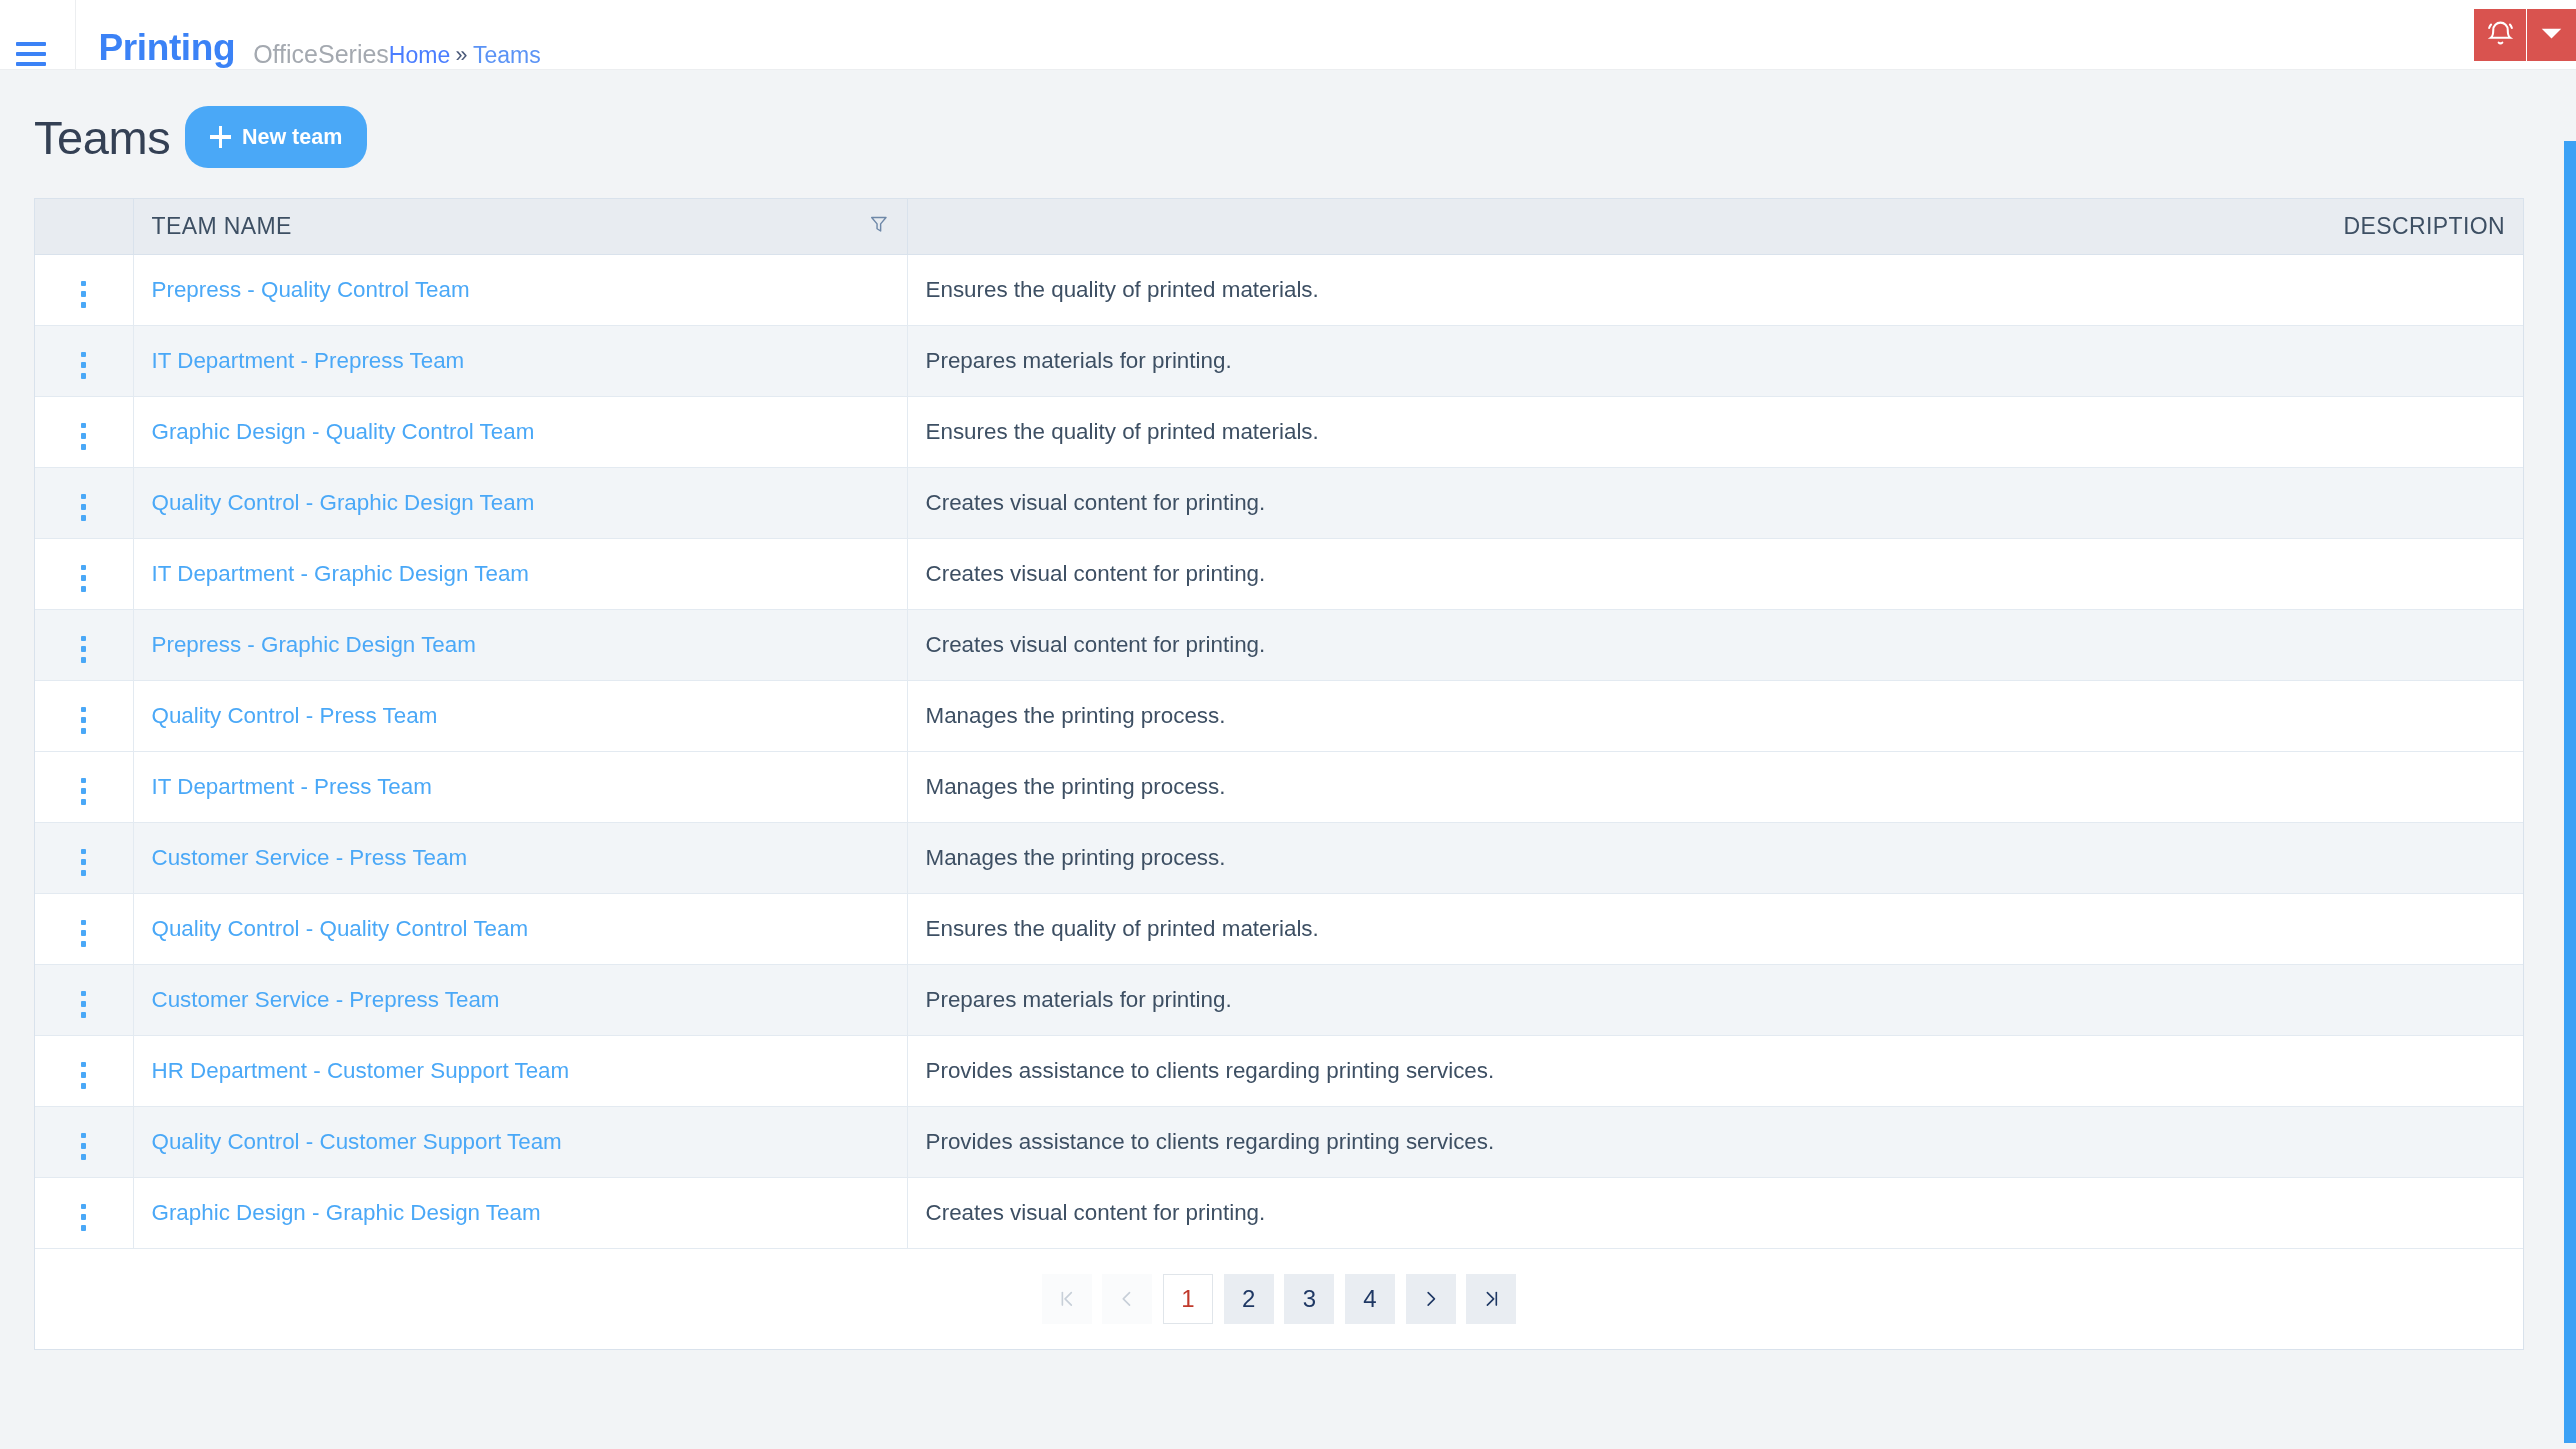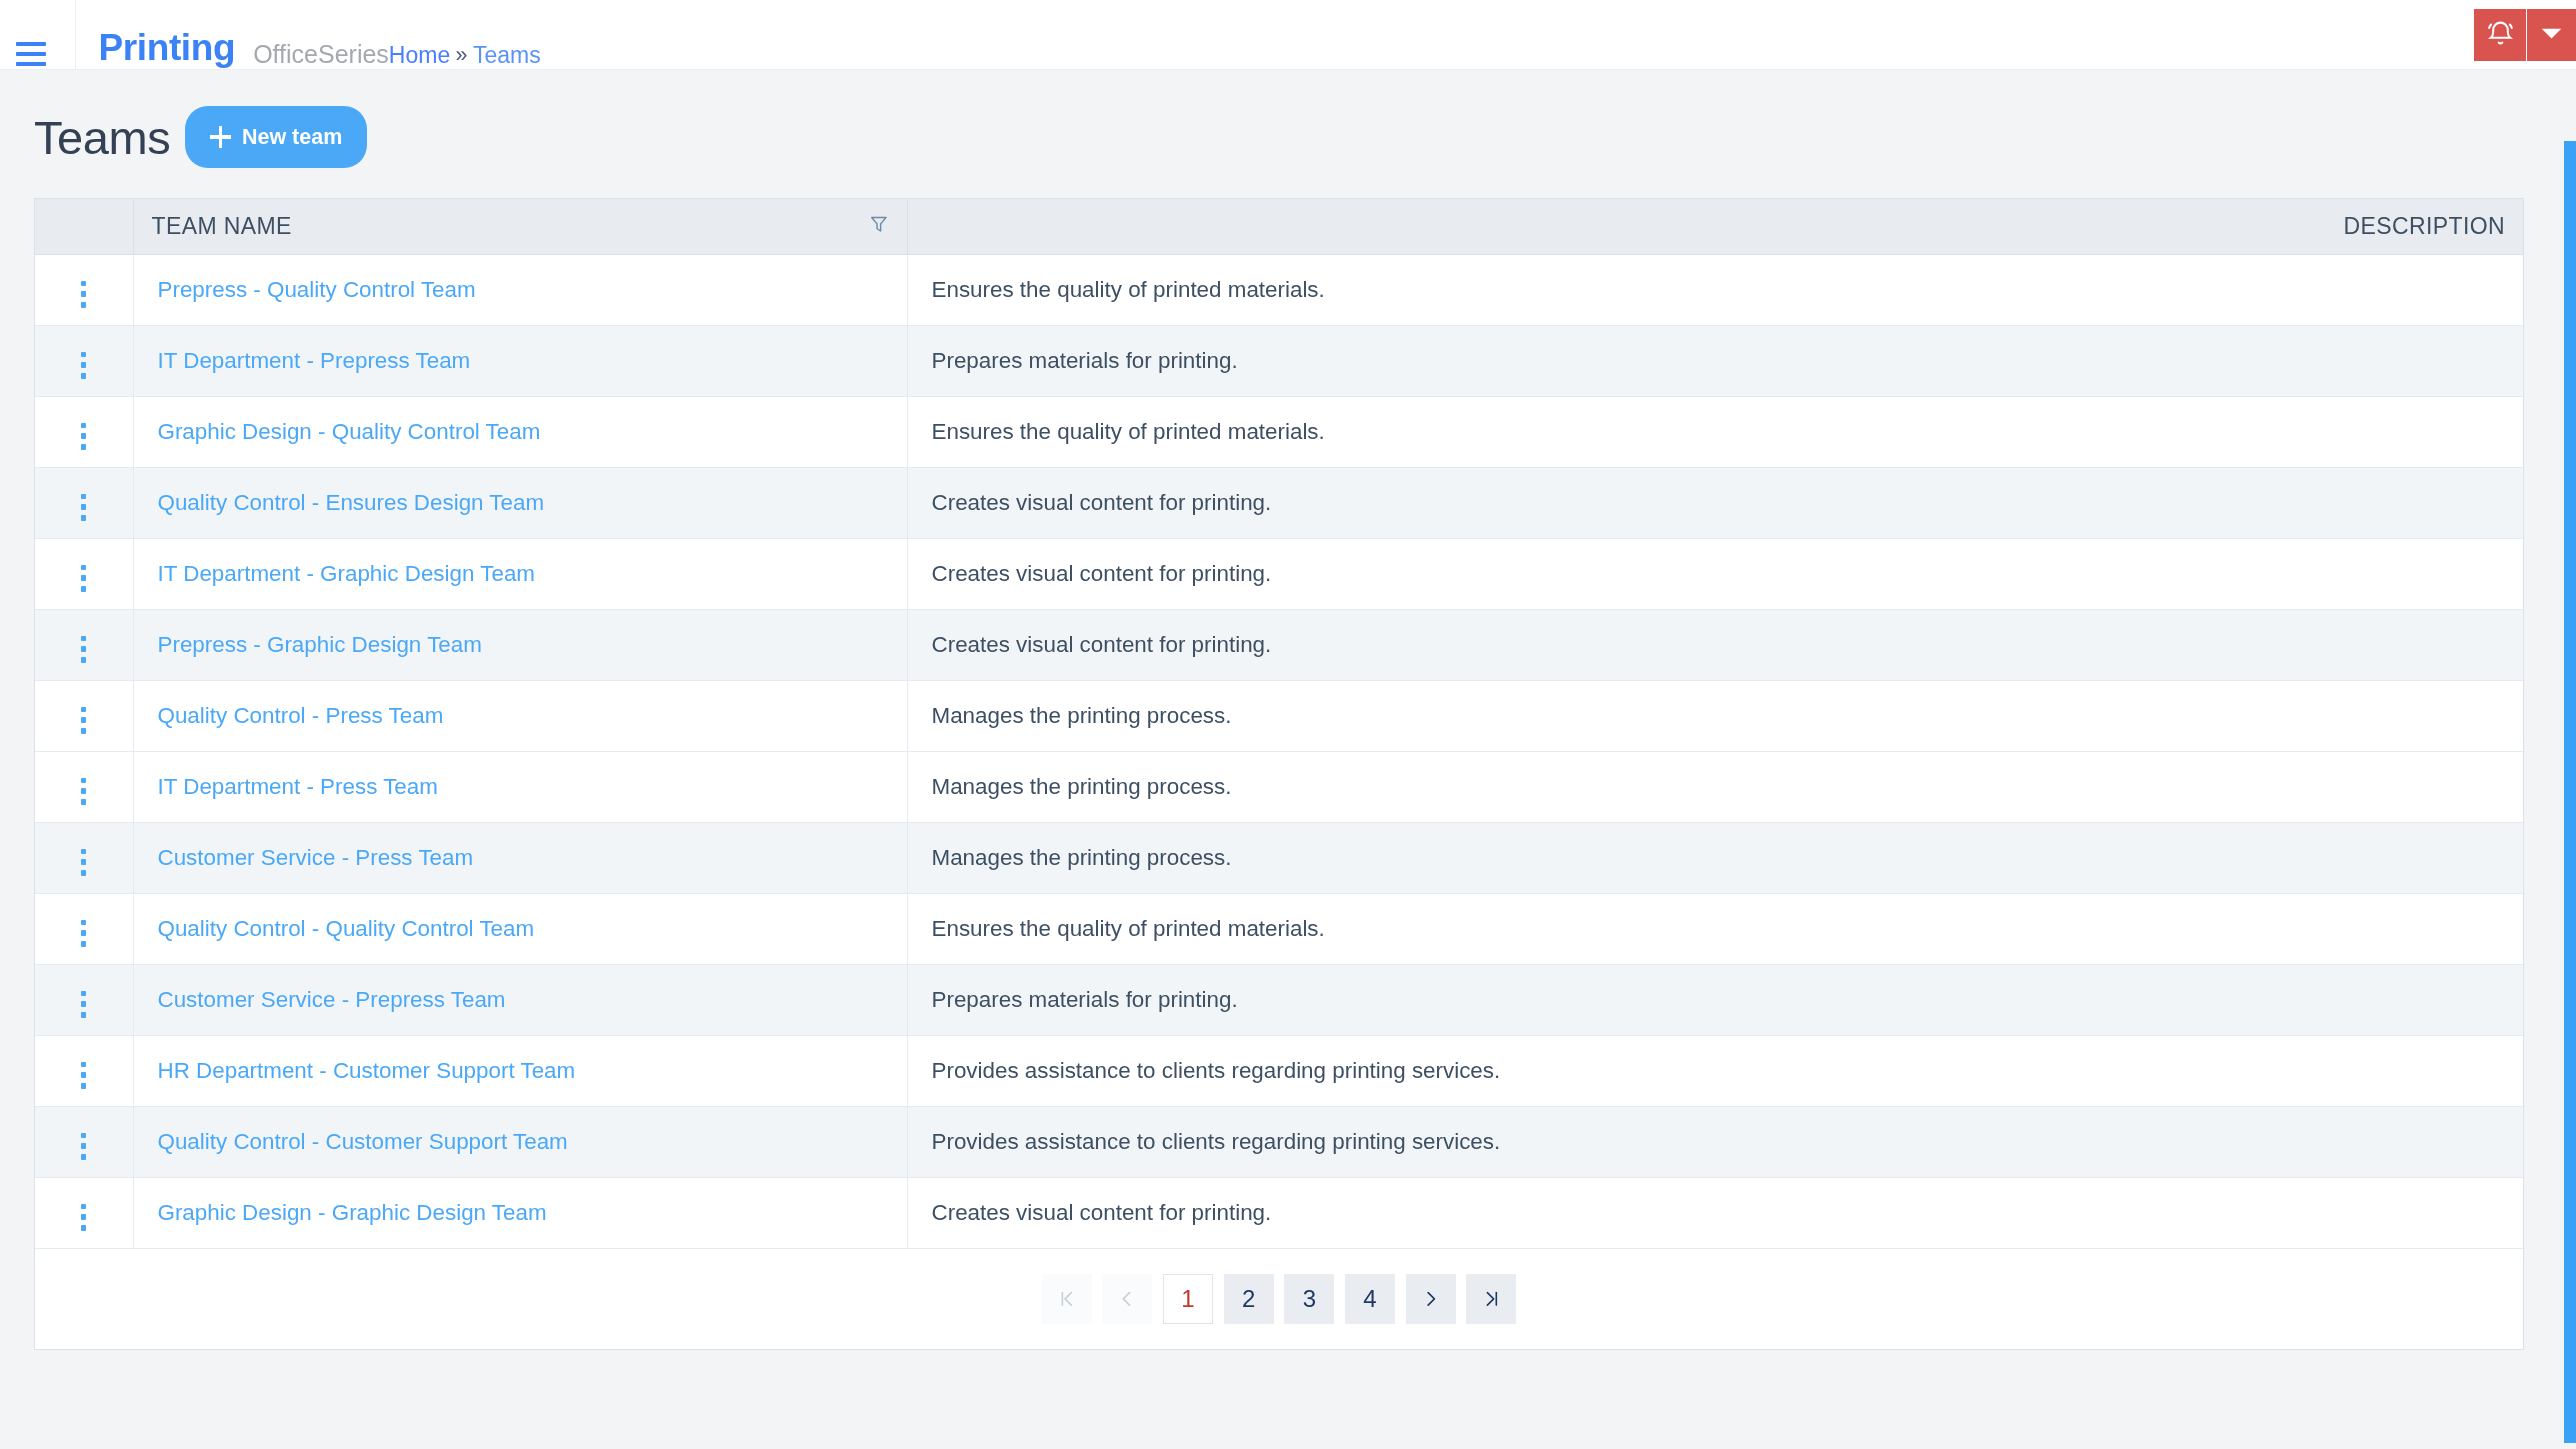--- a/index.html
+++ b/index.html
@@ -178,21 +178,21 @@
   th.col-name  { width: 774px; border-left: 0.9px solid #d9e2ec; position: relative; }
   th.col-desc  { border-left: 0.9px solid #d9e2ec; }
 
   .th-inner { display: flex; align-items: center; justify-content: space-between; }
 
   .filter-ico { flex: 0 0 19.7px; }
 
   table.grid td {
     height: 71px;
     font-size: 22.4px;
-    padding: 0 24px;
+    padding: 0 18px;
     vertical-align: middle;
     border-bottom: 0.9px solid #e3eaf1;
   }
   td.cell-menu {
     width: 98px;
     padding: 0;
     text-align: center;
   }
   td.cell-name {
     border-left: 0.9px solid #e3eaf1;
@@ -367,21 +367,21 @@
               </span></td>
             <td class="cell-name"><span>Graphic Design - Quality Control Team</span></td>
             <td class="cell-desc">Ensures the quality of printed materials.</td>
           </tr>
           <tr class="row-even">
             <td class="cell-menu"><span class="dots">
                 <i></i>
                 <i></i>
                 <i></i>
               </span></td>
-            <td class="cell-name"><span>Quality Control - Ensures Design Team</span></td>
+            <td class="cell-name"><span>Quality Control - Graphic Design Team</span></td>
             <td class="cell-desc">Creates visual content for printing.</td>
           </tr>
           <tr class="row-odd">
             <td class="cell-menu"><span class="dots">
                 <i></i>
                 <i></i>
                 <i></i>
               </span></td>
             <td class="cell-name"><span>IT Department - Graphic Design Team</span></td>
             <td class="cell-desc">Creates visual content for printing.</td>

